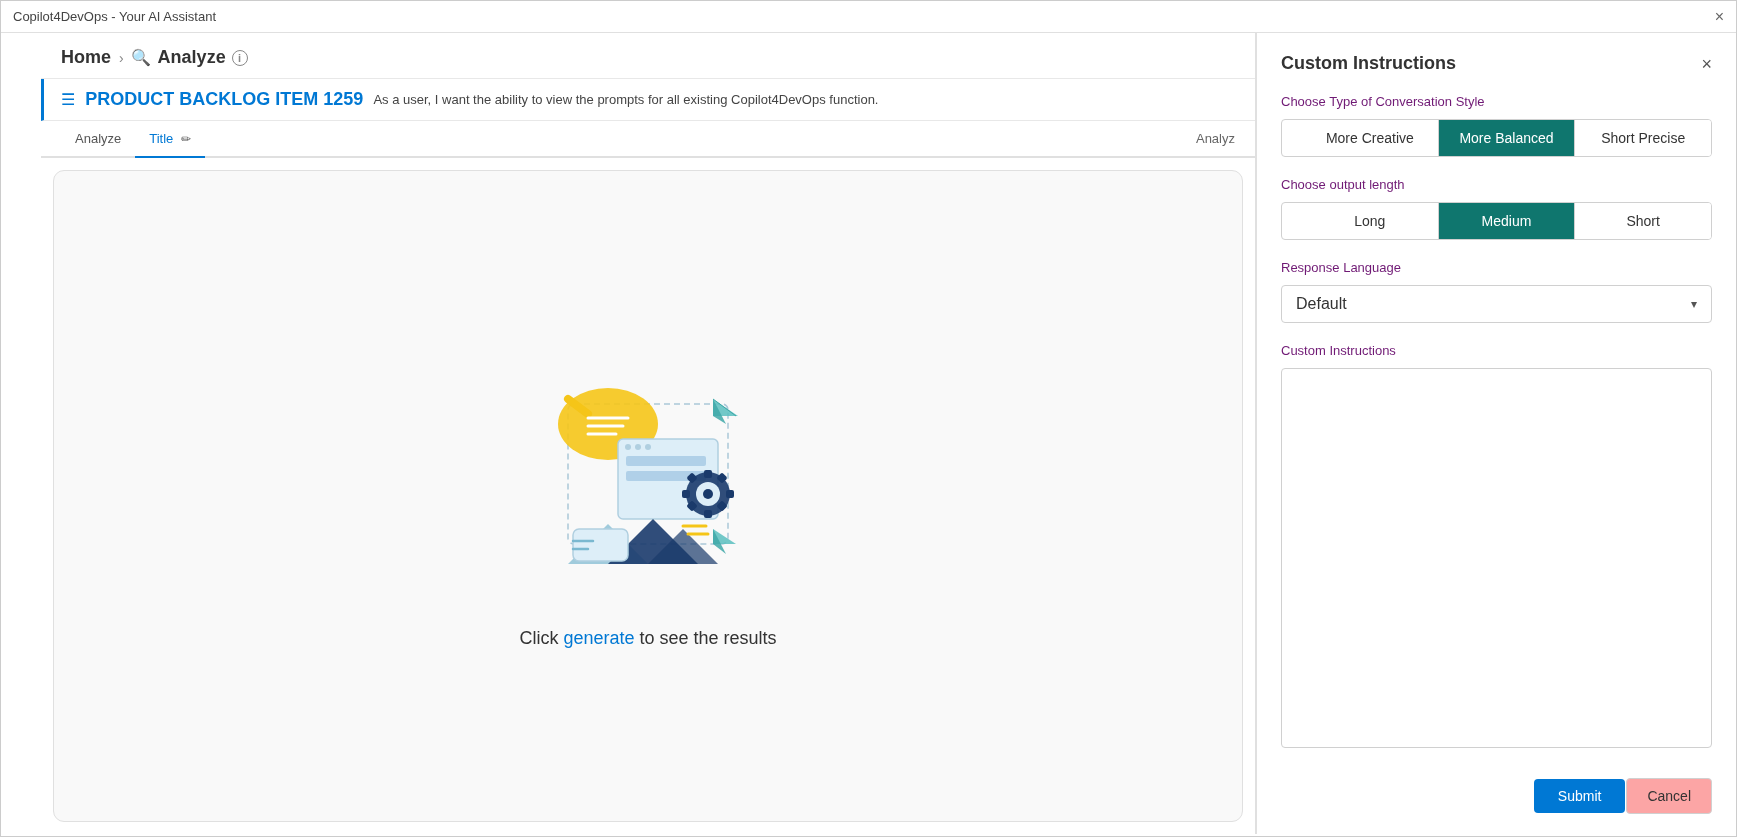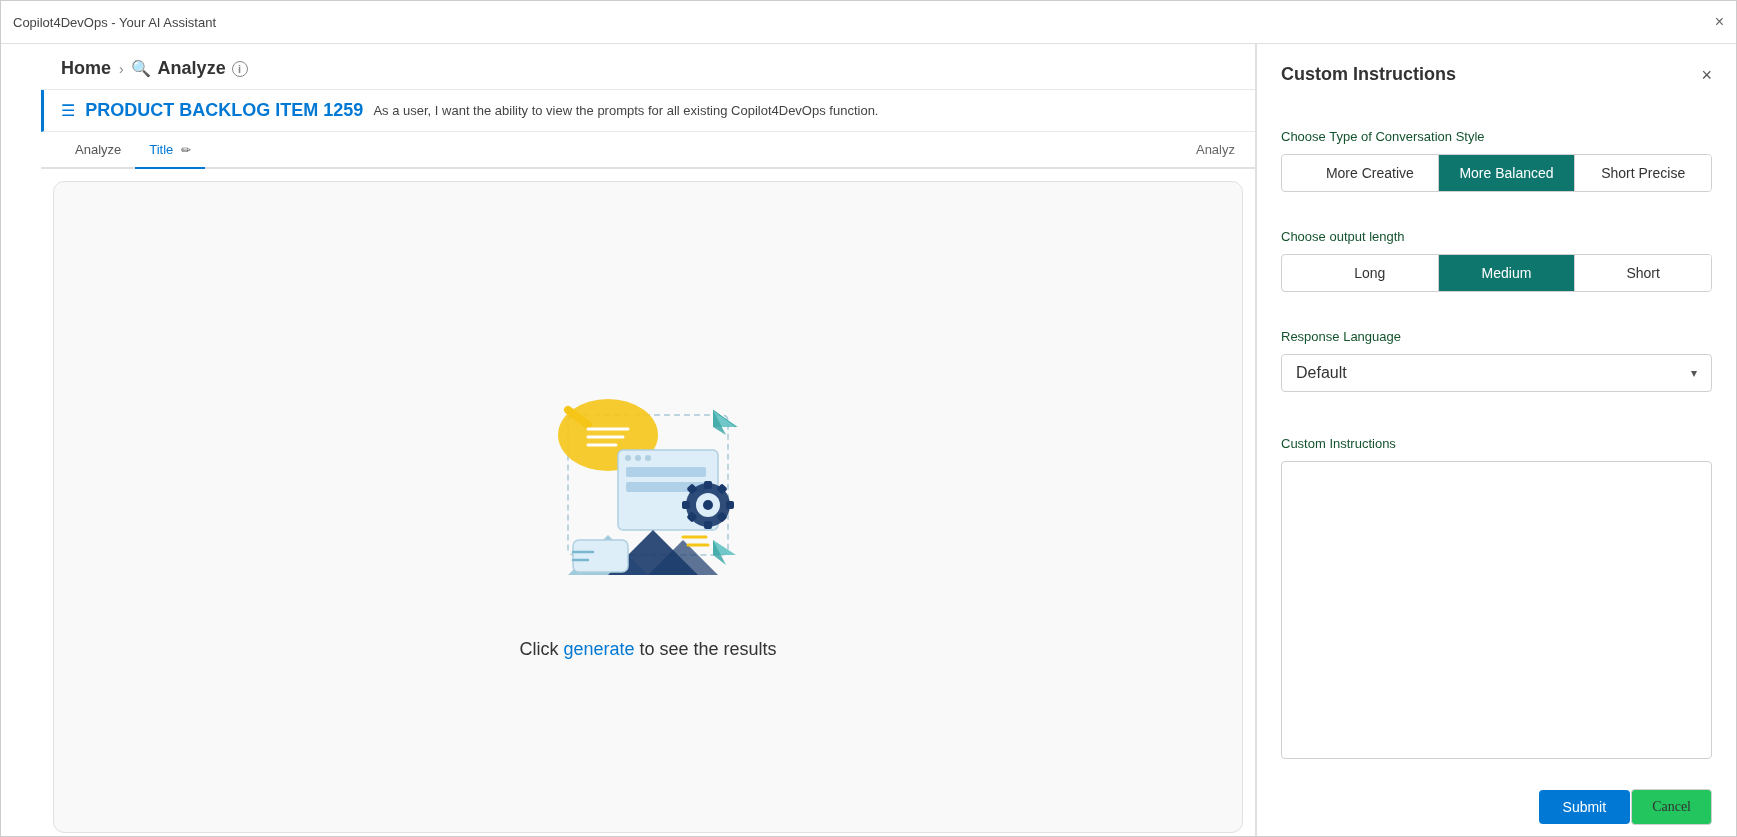--- a/index.html
+++ b/index.html
@@ -15,21 +15,21 @@
     }
 
     
     .title-bar {
       display: flex;
       align-items: center;
       justify-content: space-between;
       padding: 6px 12px;
       background: #fff;
       border-bottom: 1px solid #e0e0e0;
-      height: 43px;
+      height: 32px;
       text-align: right;
     }
     .title-bar-text {
       font-size: 13px;
       color: #444;
     }
     .title-bar-close {
       font-size: 16px;
       color: #666;
       cursor: pointer;
@@ -208,32 +208,31 @@
     }
     .panel-close {
       font-size: 18px;
       color: #555;
       cursor: pointer;
       line-height: 1;
     }
 
     .section-label {
       font-size: 13px;
-      color: #14532d;
+      color: #701a75;
       margin-bottom: 10px;
-      margin-top: 24px;
     }
 
     
     .btn-group {
       display: flex;
       border: 1px solid #d0d0d0;
       border-radius: 4px;
       overflow: hidden;
-      margin-bottom: 13px;
+      margin-bottom: 20px;
       padding-left: 20px;
     }
     .btn-group-item {
       flex: 1;
       padding: 10px 0;
       text-align: center;
       font-size: 14px;
       cursor: pointer;
       background: #fff;
       color: #333;
@@ -305,28 +304,28 @@
       background: #0078d4;
       color: #fff;
       border: none;
       border-radius: 4px;
       padding: 9px 24px;
       font-size: 14px;
       cursor: pointer;
       font-family: inherit;
     }
     .btn-cancel {
-      background: #22c55e;
+      background: #fca5a5;
       color: #333;
       border: 1px solid #d0d0d0;
       border-radius: 4px;
       padding: 9px 20px;
       font-size: 14px;
       cursor: pointer;
-      font-family: Liberation Serif, serif;
+      font-family: Liberation Sans, sans-serif;
     }
 
     
     .illus-svg {
       width: 280px;
       height: 260px;
     }
 
     
     .item-row-border {

